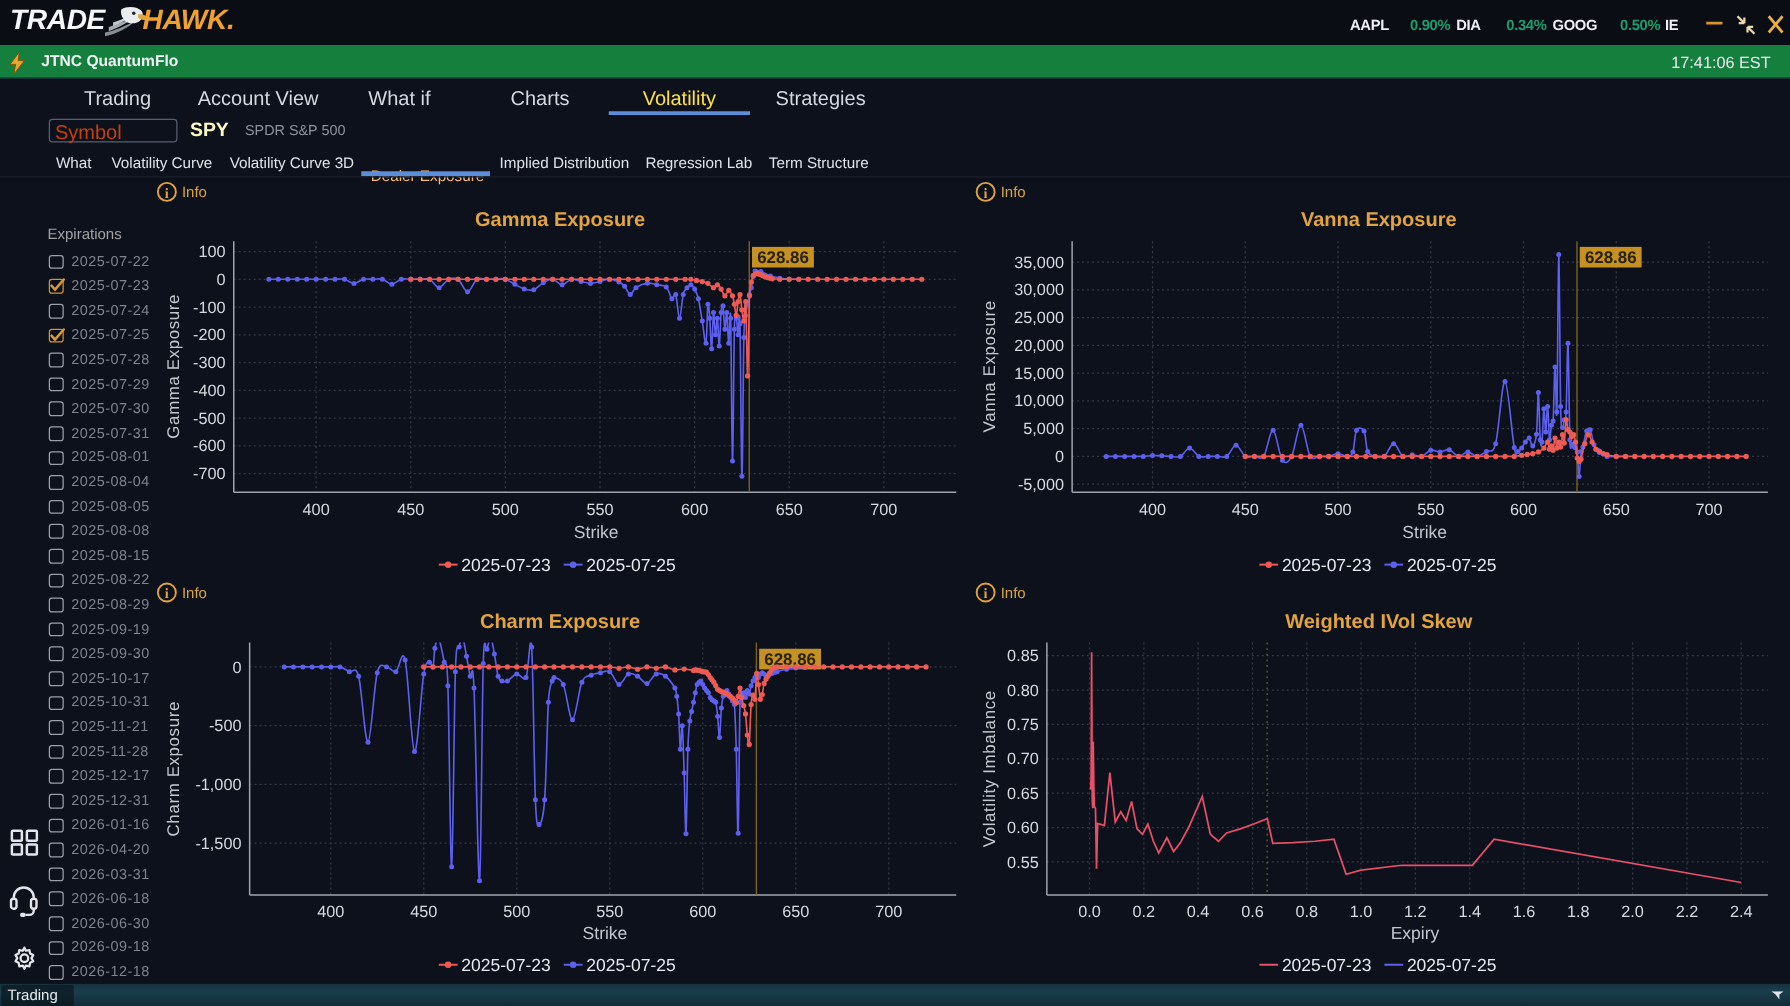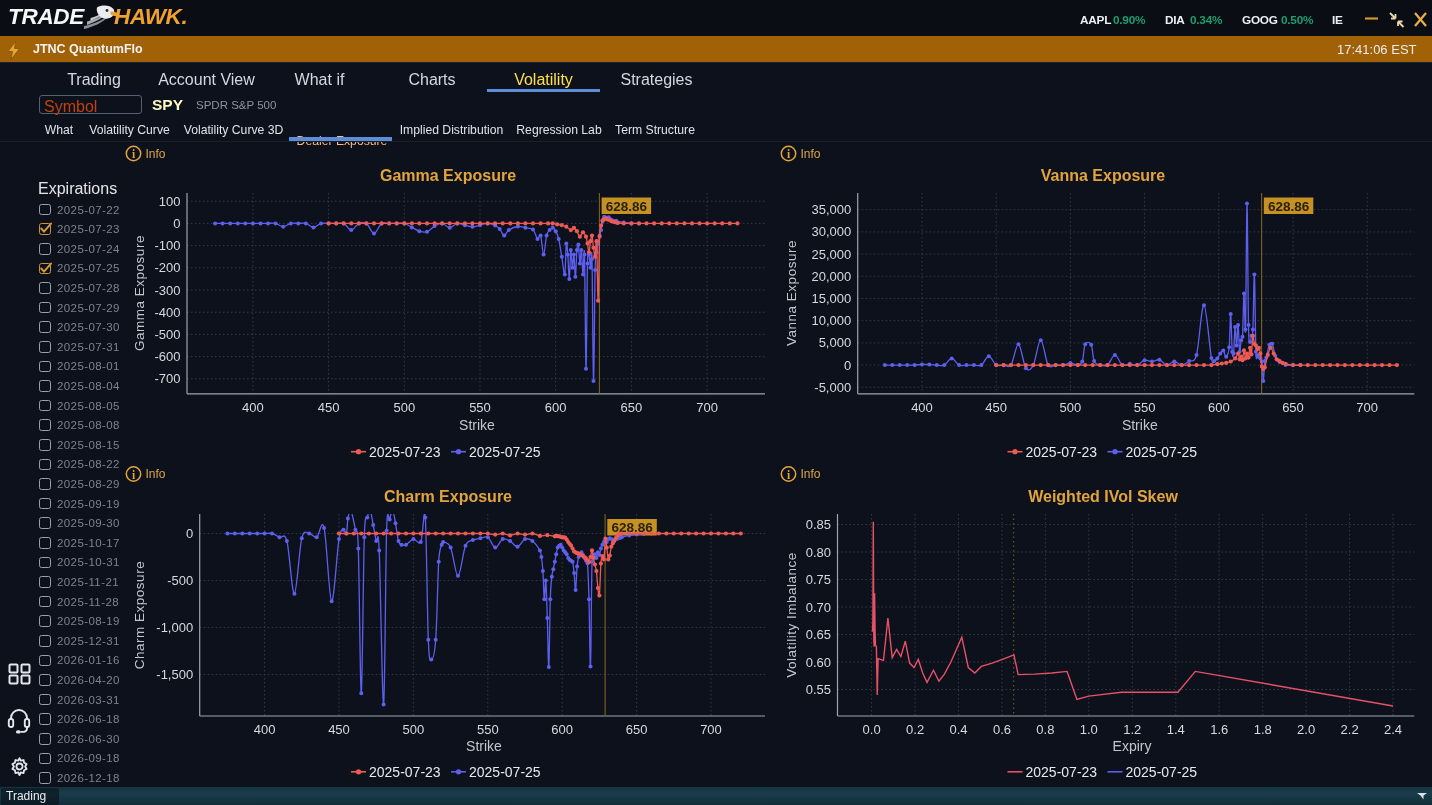--- a/index.html
+++ b/index.html
@@ -1,23 +1,23 @@
 <!DOCTYPE html>
 <html><head><meta charset="utf-8"><title>TradeHawk</title>
 <style>
 * { margin:0; padding:0; box-sizing:border-box; }
 html,body { width:1432px; height:805px; background:#0d111c; overflow:hidden;
   font-family:"Liberation Sans", sans-serif; position:relative; }
 .abs { position:absolute; }
 .ctr { transform:translateX(-50%); white-space:nowrap; }
 #topbar { position:absolute; left:0; top:0; width:1432px; height:36px; background:#0a0d14; }
 #row2 { position:absolute; left:0; top:36px; width:1432px; height:27px;
-  border-bottom:1px solid #1a2230; background:#a16207; }
+  border-bottom:1px solid #1a2230; background:#15803d; }
 .tick { font-size:11.8px; font-weight:bold; color:#eef0f3; letter-spacing:-0.25px; }
-.pct { font-size:11.8px; font-weight:bold; color:#1e9e6e; letter-spacing:-0.25px; }
+.pct { font-size:11.8px; font-weight:bold; color:#1e9e6e; letter-spacing:-0.25px;margin-left:15px; }
 .navtab { font-size:16px; color:#d4d8df; }
 .subtab { font-size:12.2px; color:#dfe2e8; }
 .cb { position:absolute; left:39px; width:11.5px; height:11.5px; border:1.6px solid #9aa0aa;
   border-radius:2.5px; top:50%; margin-top:-5.7px; }
 .cb.ck { border-color:#cf9434; }
 .exprow { position:absolute; left:0; width:180px; height:19.7px; }
 .explbl { position:absolute; left:57px; top:50%; transform:translateY(-50%);
   font-size:11.5px; color:#7e838d; letter-spacing:0.4px; }
 #btmbar { position:absolute; left:0; top:785.5px; width:1432px; height:19.5px;
   background:linear-gradient(180deg,#16323e 0%,#1a3d4b 35%,#122c39 100%);
@@ -77,21 +77,21 @@
 <span class="abs" style="left:196px;top:99px;font-size:11.5px;color:#8d929c">SPDR S&amp;P 500</span>
 <span class="abs ctr subtab" style="left:59px;top:122.5px">What</span>
 <span class="abs ctr subtab" style="left:129.5px;top:122.5px">Volatility Curve</span>
 <span class="abs ctr subtab" style="left:233.5px;top:122.5px">Volatility Curve 3D</span>
 <span class="abs ctr subtab" style="left:342px;top:134px;color:#fdba74">Dealer Exposure</span>
 <span class="abs ctr subtab" style="left:451.5px;top:122.5px">Implied Distribution</span>
 <span class="abs ctr subtab" style="left:559px;top:122.5px">Regression Lab</span>
 <span class="abs ctr subtab" style="left:655px;top:122.5px">Term Structure</span>
 <div class="abs" style="left:289.3px;top:137.3px;width:102.6px;height:3.3px;background:#5b8dd9"></div>
 <div class="abs" style="left:0;top:140.6px;width:1432px;height:1px;background:#191f2b"></div>
-<span class="abs" style="left:38px;top:180px;font-size:16px;color:#e5e5e5">Expirations</span>
+<span class="abs" style="left:38px;top:180px;font-size:12px;color:#a3a3a3">Expirations</span>
 <div class="abs" style="left:0;top:0;width:190px;height:684px">
     <div class="exprow" style="top:199.7px">
       <span class="cb"></span>
       <span class="explbl">2025-07-22</span>
     </div>
     <div class="exprow" style="top:219.3px">
       <span class="cb ck">
         <svg width="15" height="15" viewBox="0 0 15 15" style="position:absolute;left:-2px;top:-3px">
           <path d="M3.2 7.5 L6 10.6 L13 2.6" fill="none" stroke="#d89a36" stroke-width="2" stroke-linecap="round"></path>
         </svg>
@@ -173,21 +173,21 @@
     <div class="exprow" style="top:572.1px">
       <span class="cb"></span>
       <span class="explbl">2025-11-21</span>
     </div>
     <div class="exprow" style="top:591.7px">
       <span class="cb"></span>
       <span class="explbl">2025-11-28</span>
     </div>
     <div class="exprow" style="top:611.3px">
       <span class="cb"></span>
-      <span class="explbl">2025-08-19</span>
+      <span class="explbl">2025-12-17</span>
     </div>
     <div class="exprow" style="top:630.9px">
       <span class="cb"></span>
       <span class="explbl">2025-12-31</span>
     </div>
     <div class="exprow" style="top:650.5px">
       <span class="cb"></span>
       <span class="explbl">2026-01-16</span>
     </div>
     <div class="exprow" style="top:670.1px">

